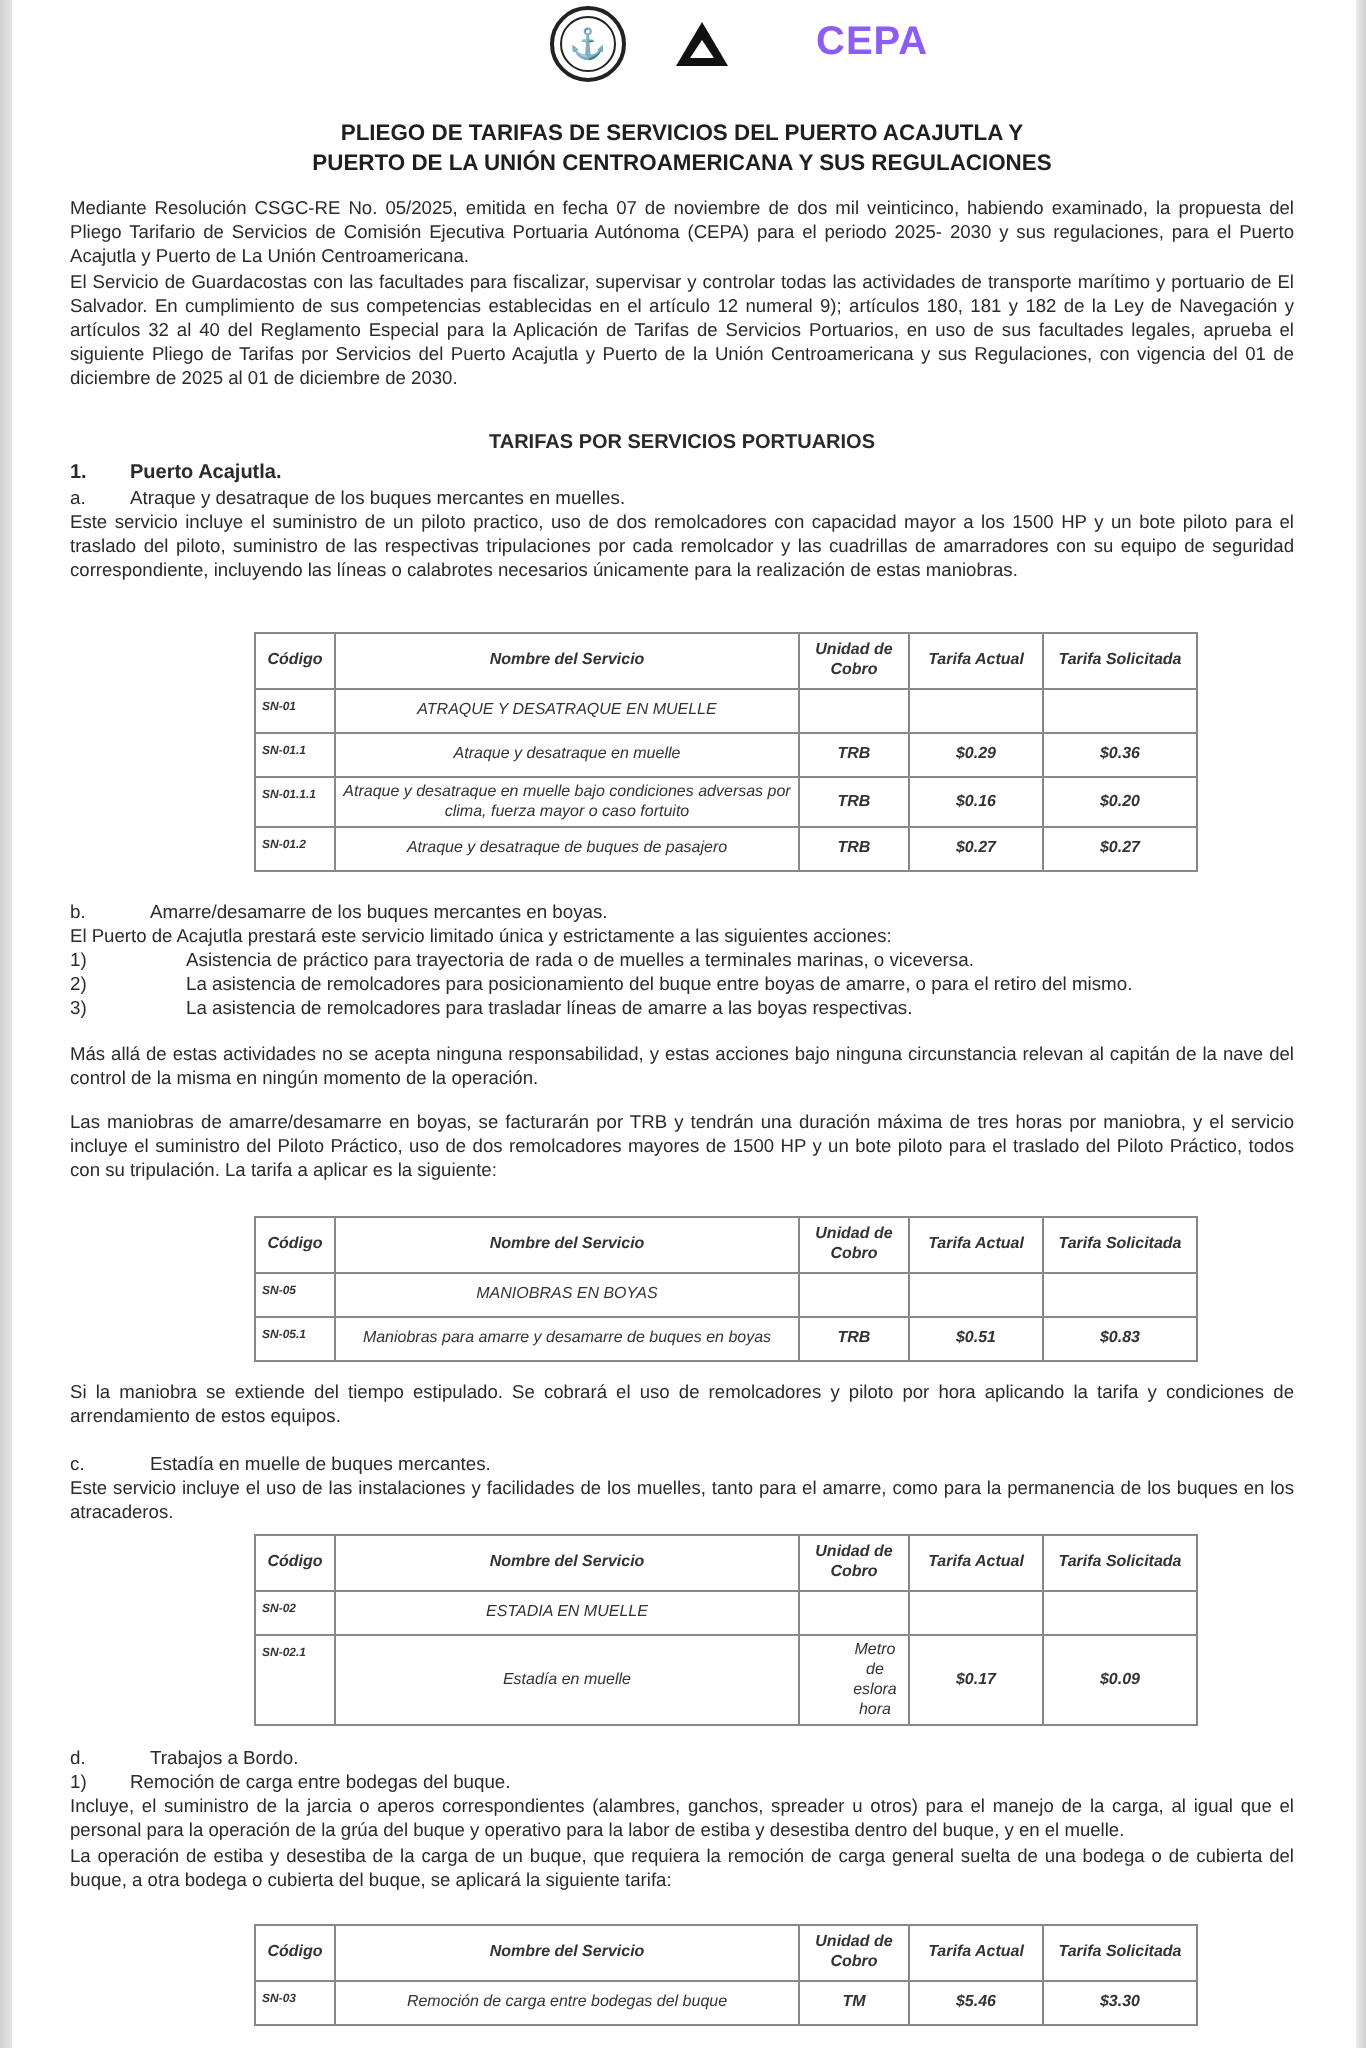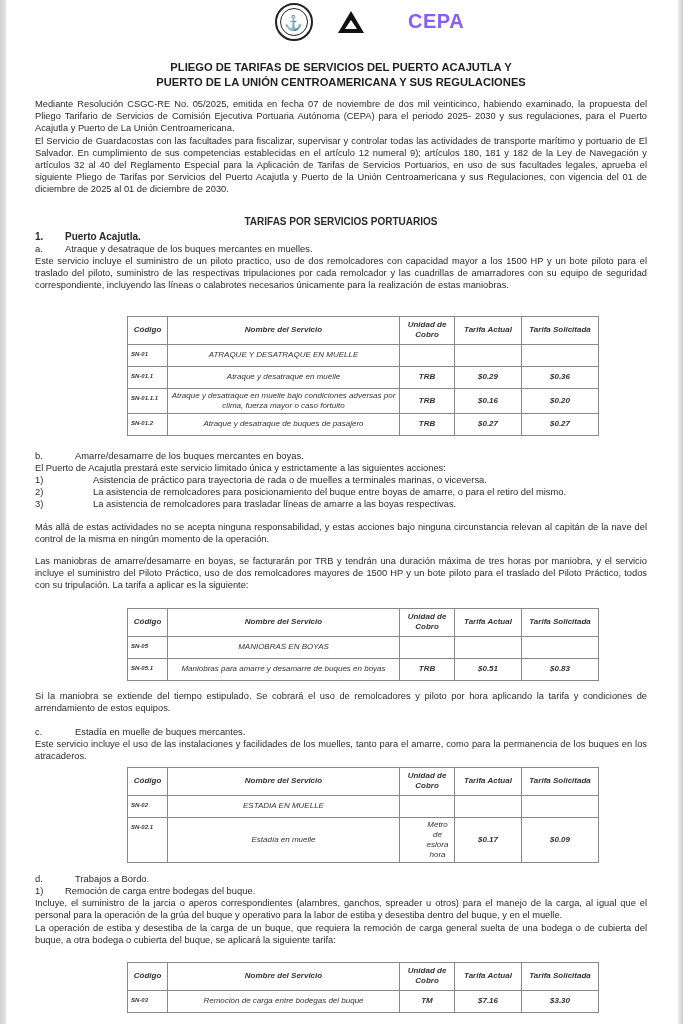--- a/index.html
+++ b/index.html
@@ -253,20 +253,20 @@
         <th>Código</th>
         <th>Nombre del Servicio</th>
         <th>Unidad de Cobro</th>
         <th>Tarifa Actual</th>
         <th>Tarifa Solicitada</th>
       </tr>
       <tr class="r">
         <td class="code">SN-03</td>
         <td>Remoción de carga entre bodegas del buque</td>
         <td class="unit">TM</td>
-        <td class="money">$7.16</td>
+        <td class="money">$5.46</td>
         <td class="money">$3.30</td>
       </tr>
     </tbody>
       </table>
   </div>
 
 </div>
 
 </body></html>

